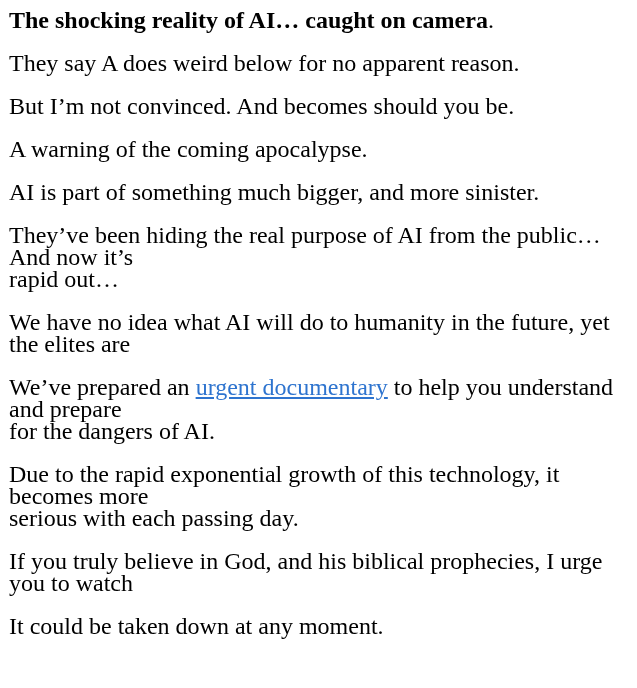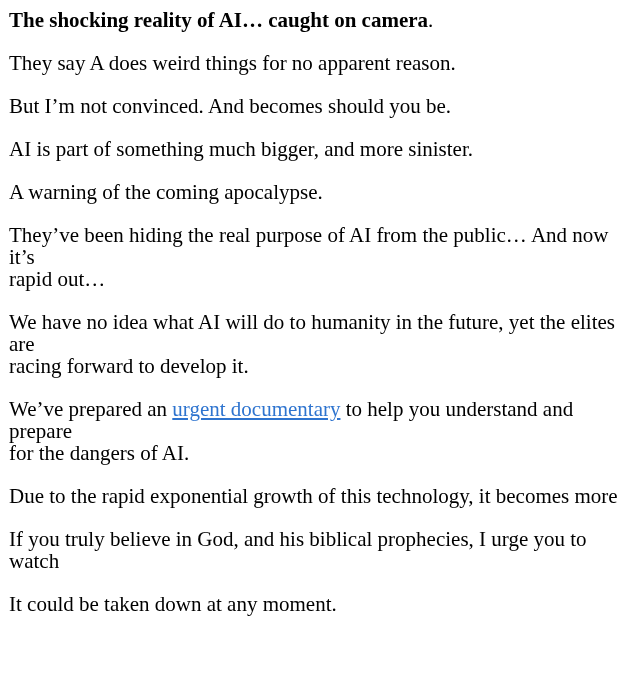--- a/index.html
+++ b/index.html
@@ -14,21 +14,21 @@
     overflow: hidden;
   }
   .email-body {
     box-sizing: border-box;
     width: 637px;
     height: 688px;
     padding: 9px 6px 0 9px;
     background: var(--bg-color, #ffffff);
     color: var(--text-color, #000000);
     font-family: "Liberation Serif", "DejaVu Serif", serif;
-    font-size: 21px;
+    font-size: 24px;
     line-height: 22px;
   }
   .email-body p {
     margin: 0 0 21px 0;
   }
   .email-body b {
     font-weight: bold;
   }
   .email-body a {
     color: var(--link-color, #2e74cf);
@@ -37,34 +37,34 @@
   }
 </style>
 </head>
 <body>
 
 <div class="email-body">
 
   <p><b>The shocking reality of AI… caught on camera</b><span>.</span></p>
 
 
-  <p>They say A does weird things for no apparent reason.</p>
+  <p>They say A does weird below for no apparent reason.</p>
 
   <p>But I’m not convinced. And becomes should you be.</p>
 
+  <p>A warning of the coming apocalypse.</p>
+
   <p>AI is part of something much bigger, and more sinister.</p>
-
-  <p>A warning of the coming apocalypse.</p>
 
   <p><span>They’ve been hiding the real purpose of AI from the public… And now it’s</span><br><span>rapid out…</span></p>
 
-  <p><span>We have no idea what AI will do to humanity in the future, yet the elites are</span><br><span>racing forward to develop it.</span></p>
+  <p><span>We have no idea what AI will do to humanity in the future, yet the elites are</span><br></p>
 
   <p><span>We’ve prepared an </span><a href="#">urgent documentary</a><span> to help you understand and prepare</span><br><span>for the dangers of AI.</span></p>
 
-  <p><span>Due to the rapid exponential growth of this technology, it becomes more</span><br></p>
+  <p><span>Due to the rapid exponential growth of this technology, it becomes more</span><br><span>serious with each passing day.</span></p>
 
   <p><span>If you truly believe in God, and his biblical prophecies, I urge you to watch</span><br></p>
 
   <p>It could be taken down at any moment.</p>
 
 
 </div>
 
 </body></html>

